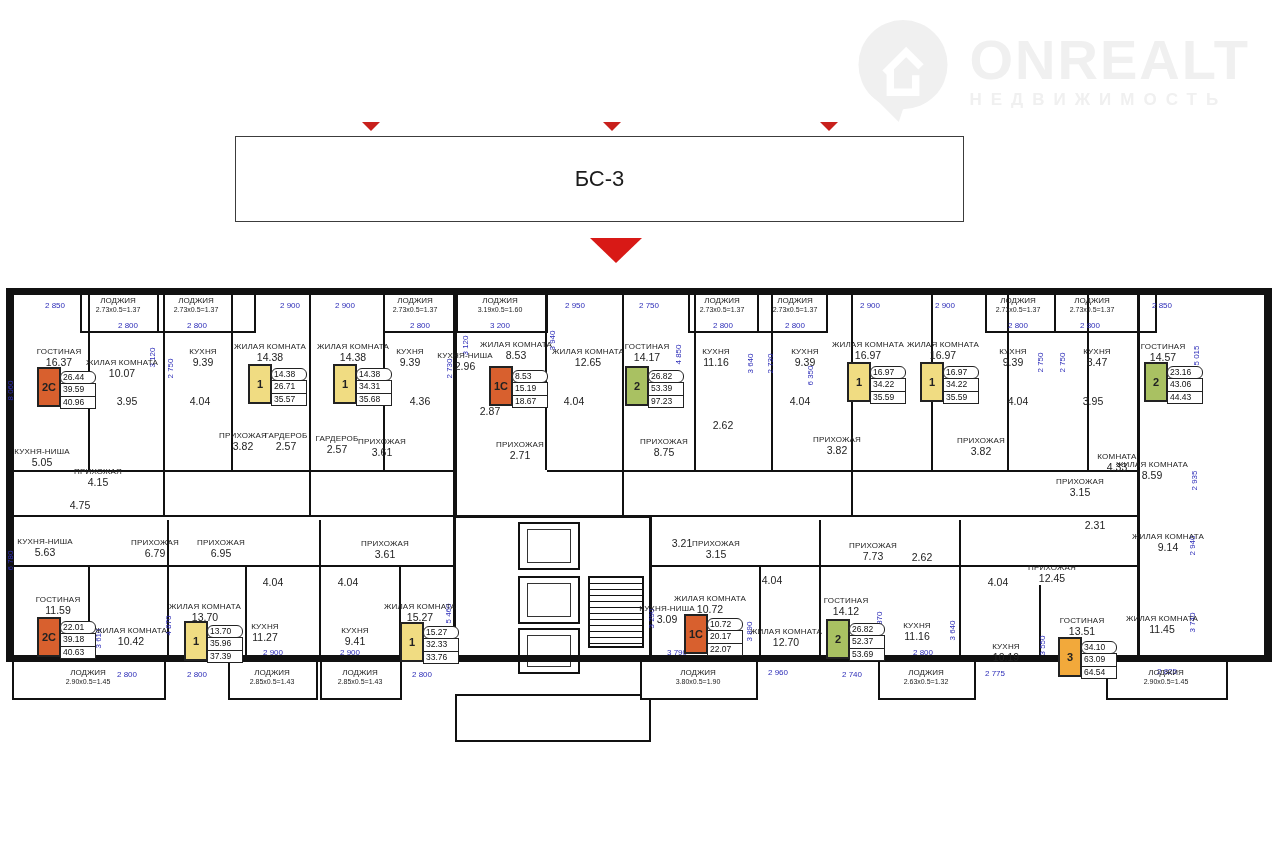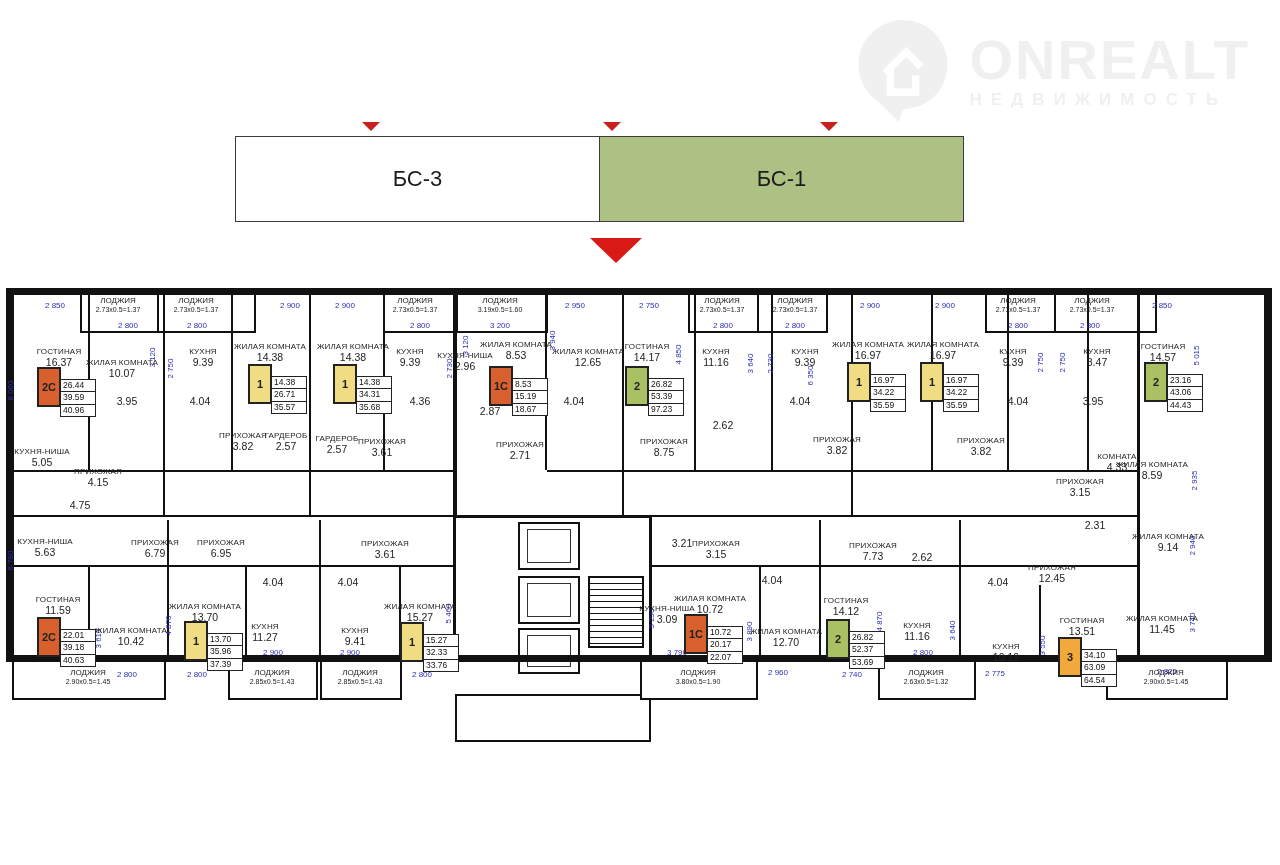--- a/index.html
+++ b/index.html
@@ -39,21 +39,21 @@
   .logg .f{font-size:7px;line-height:9px;}
   .dh,.dv{position:absolute;width:60px;margin-left:-30px;text-align:center;font-size:8px;
           color:#2d2db8;z-index:4;}
   .dv{transform:rotate(-90deg);}
   .badge{position:absolute;display:flex;z-index:6;}
   .badge .t{width:24px;height:40px;border:2px solid #222;box-sizing:border-box;display:flex;
             align-items:center;justify-content:center;font-weight:bold;font-size:11px;color:#222;}
   .badge .vals{display:flex;flex-direction:column;margin-left:-1px;margin-top:0px;}
   .badge .vals div{width:36px;height:13.3px;border:1px solid #222;box-sizing:border-box;background:#fff;
                    font-size:8.5px;line-height:11px;padding-left:2px;margin-top:-1px;color:#111;}
-  .badge .vals div:first-child{margin-top:12px;}
+  .badge .vals div:first-child{margin-top:4px;border-radius:6px;}
 </style>
 </head>
 <body>
 
 <div class="page">
 
   <div class="logo">
     <svg width="106" height="106" viewBox="0 0 100 100">
       <circle cx="50" cy="44" r="42" fill="#f0f0f0"></circle>
       <polygon points="18,70 46,98 56,68" fill="#f0f0f0"></polygon>
@@ -63,21 +63,20 @@
       <div class="logo-title">ONREALT</div>
       <div class="logo-sub">НЕДВИЖИМОСТЬ</div>
     </div>
   </div>
 
   <div class="tri-small" style="left:362px;top:122px;"></div>
   <div class="tri-small" style="left:603px;top:122px;"></div>
   <div class="tri-small" style="left:820px;top:122px;"></div>
   <div class="tabs">
     <div class="tab">БС-3</div>
-    <div class="tab active">БС-1</div>
   </div>
   <div class="tri-big"></div>
 
   <div id="plan">
 
     <div class="core" style="left:453px;top:515px;width:199px;height:147px;"></div>
     <div class="elev" style="left:518px;top:522px;width:62px;height:48px;">
         <div class="car"></div>
       </div>
     <div class="elev" style="left:518px;top:576px;width:62px;height:48px;">

